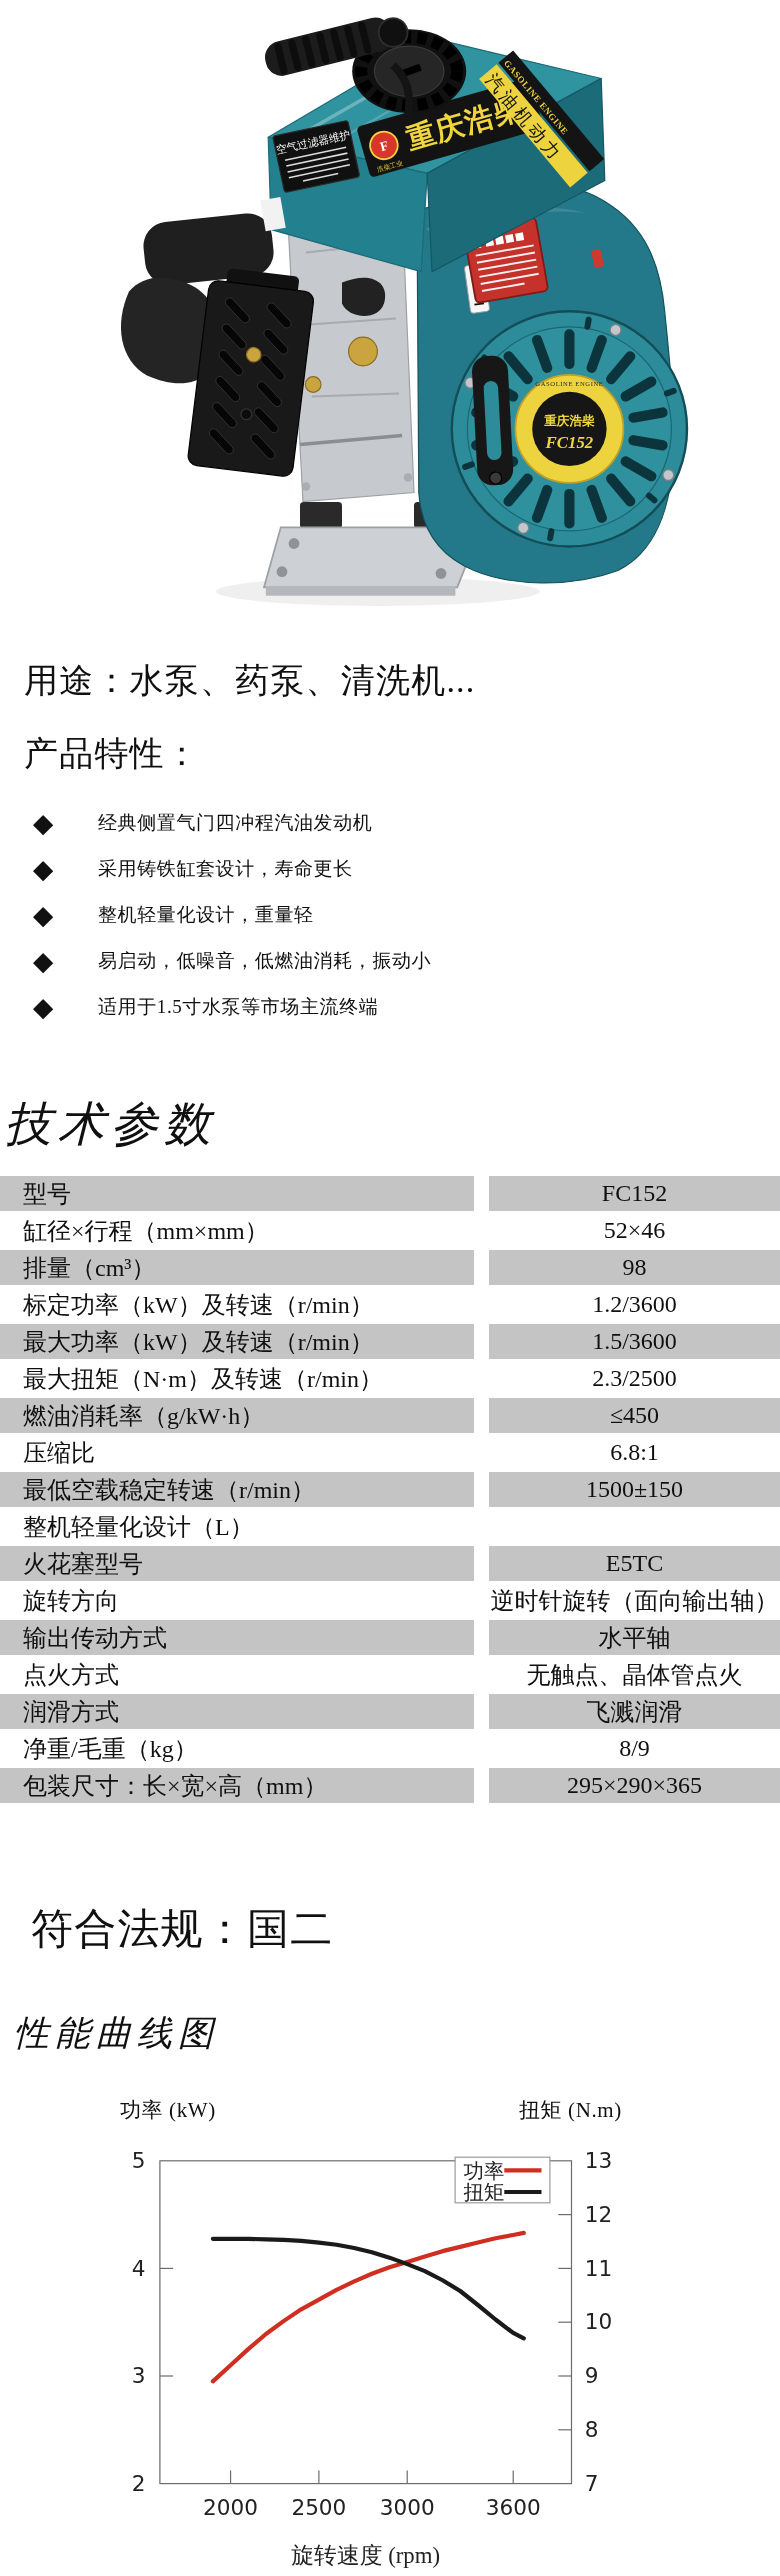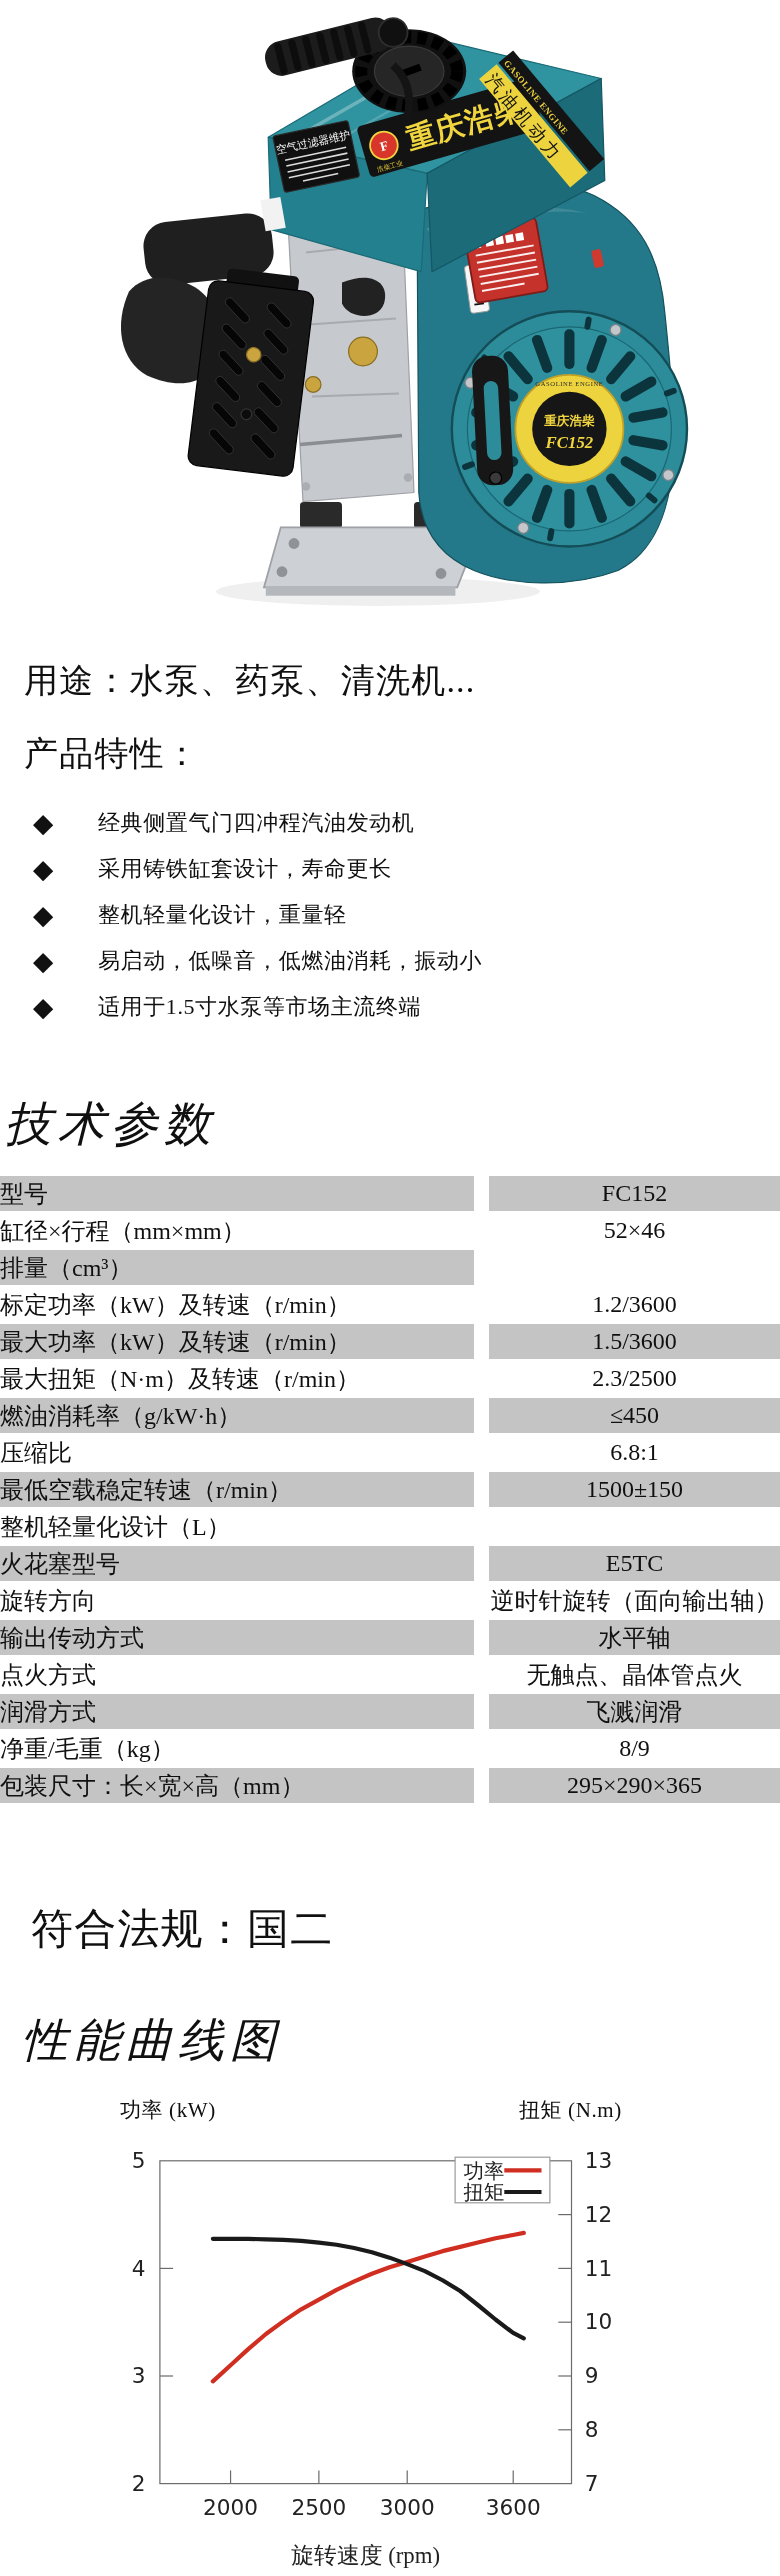--- a/index.html
+++ b/index.html
@@ -3,24 +3,24 @@
 <meta charset="utf-8">
 <style>
   html,body{margin:0;padding:0;background:#fff;}
   #page{position:relative;width:780px;height:2576px;background:#fff;overflow:hidden;
         font-family:"Liberation Serif","DejaVu Serif",serif;color:#101010;}
   .abs{position:absolute;}
   .body-line{font-size:34px;line-height:1.15;letter-spacing:1.2px;}
   .h1{font-size:47px;letter-spacing:6px;font-weight:500;font-style:italic;}
   .feat{display:flex;align-items:center;height:46px;}
   .diamond{font-size:26.4px;width:65px;color:#111;}
-  .feat-text{font-size:22px;letter-spacing:0.6px;}
+  .feat-text{font-size:19px;letter-spacing:0.6px;}
   .spec-row{position:relative;height:37px;}
   .cell{position:absolute;top:0;height:37px;box-sizing:border-box;display:flex;align-items:center;font-size:24px;}
-  .cell-l{left:0;width:474px;}
+  .cell-l{left:0;width:474px;padding-left:23px;}
   .cell-r{left:489px;width:291px;justify-content:center;text-align:center;}
   .spec-row.alt .cell{background:#c4c4c4;border-top:1.8px solid #fff;border-bottom:1.8px solid #fff;}
   .axis-label{font-size:21px;letter-spacing:0.6px;}
   svg text{font-family:"Liberation Serif","DejaVu Serif",serif;}
   svg text.num{font-family:"DejaVu Sans","Liberation Sans",sans-serif;}
 </style>
 </head>
 <body>
 
 <div id="page">
@@ -255,20 +255,21 @@
       <div class="spec-row alt">
         <div class="cell cell-l">型号</div>
         <div class="cell cell-r">FC152</div>
       </div>
       <div class="spec-row">
         <div class="cell cell-l">缸径×行程（mm×mm）</div>
         <div class="cell cell-r">52×46</div>
       </div>
       <div class="spec-row alt">
         <div class="cell cell-l">排量（cm³）</div>
+        <div class="cell cell-r">98</div>
       </div>
       <div class="spec-row">
         <div class="cell cell-l">标定功率（kW）及转速（r/min）</div>
         <div class="cell cell-r">1.2/3600</div>
       </div>
       <div class="spec-row alt">
         <div class="cell cell-l">最大功率（kW）及转速（r/min）</div>
         <div class="cell cell-r">1.5/3600</div>
       </div>
       <div class="spec-row">
@@ -315,21 +316,21 @@
         <div class="cell cell-r">8/9</div>
       </div>
       <div class="spec-row alt">
         <div class="cell cell-l">包装尺寸：长×宽×高（mm）</div>
         <div class="cell cell-r">295×290×365</div>
       </div>
     </div>
 
   <div class="abs" style="left:31px;top:1901px;font-size:42px;letter-spacing:1.2px;">符合法规：国二</div>
 
-  <div class="abs h1" style="left:22px;top:2010px;font-size:46px;">性能曲线图</div>
+  <div class="abs h1" style="left:14px;top:2010px;font-size:35px;">性能曲线图</div>
   <div class="abs axis-label" style="left:84px;top:2096px;margin-left:36px;">功率 (kW)</div>
   <div class="abs axis-label" style="left:519px;top:2096px;">扭矩 (N.m)</div>
   <svg class="abs" style="left:0;top:2066px;" width="780" height="510" viewBox="0 0 1299 850">
       <rect x="266" y="158" width="686" height="538" fill="none" stroke="#6b6b6b" stroke-width="2"></rect>
       <text x="242" y="708" text-anchor="end" font-size="36" fill="#222" class="num">2</text>
       <line x1="266" y1="516.6666666666667" x2="288" y2="516.6666666666667" stroke="#6b6b6b" stroke-width="2"></line>
       <text x="242" y="528.6666666666667" text-anchor="end" font-size="36" fill="#222" class="num">3</text>
       <line x1="266" y1="337.33333333333337" x2="288" y2="337.33333333333337" stroke="#6b6b6b" stroke-width="2"></line>
       <text x="242" y="349.33333333333337" text-anchor="end" font-size="36" fill="#222" class="num">4</text>
       <text x="242" y="170" text-anchor="end" font-size="36" fill="#222" class="num">5</text>

